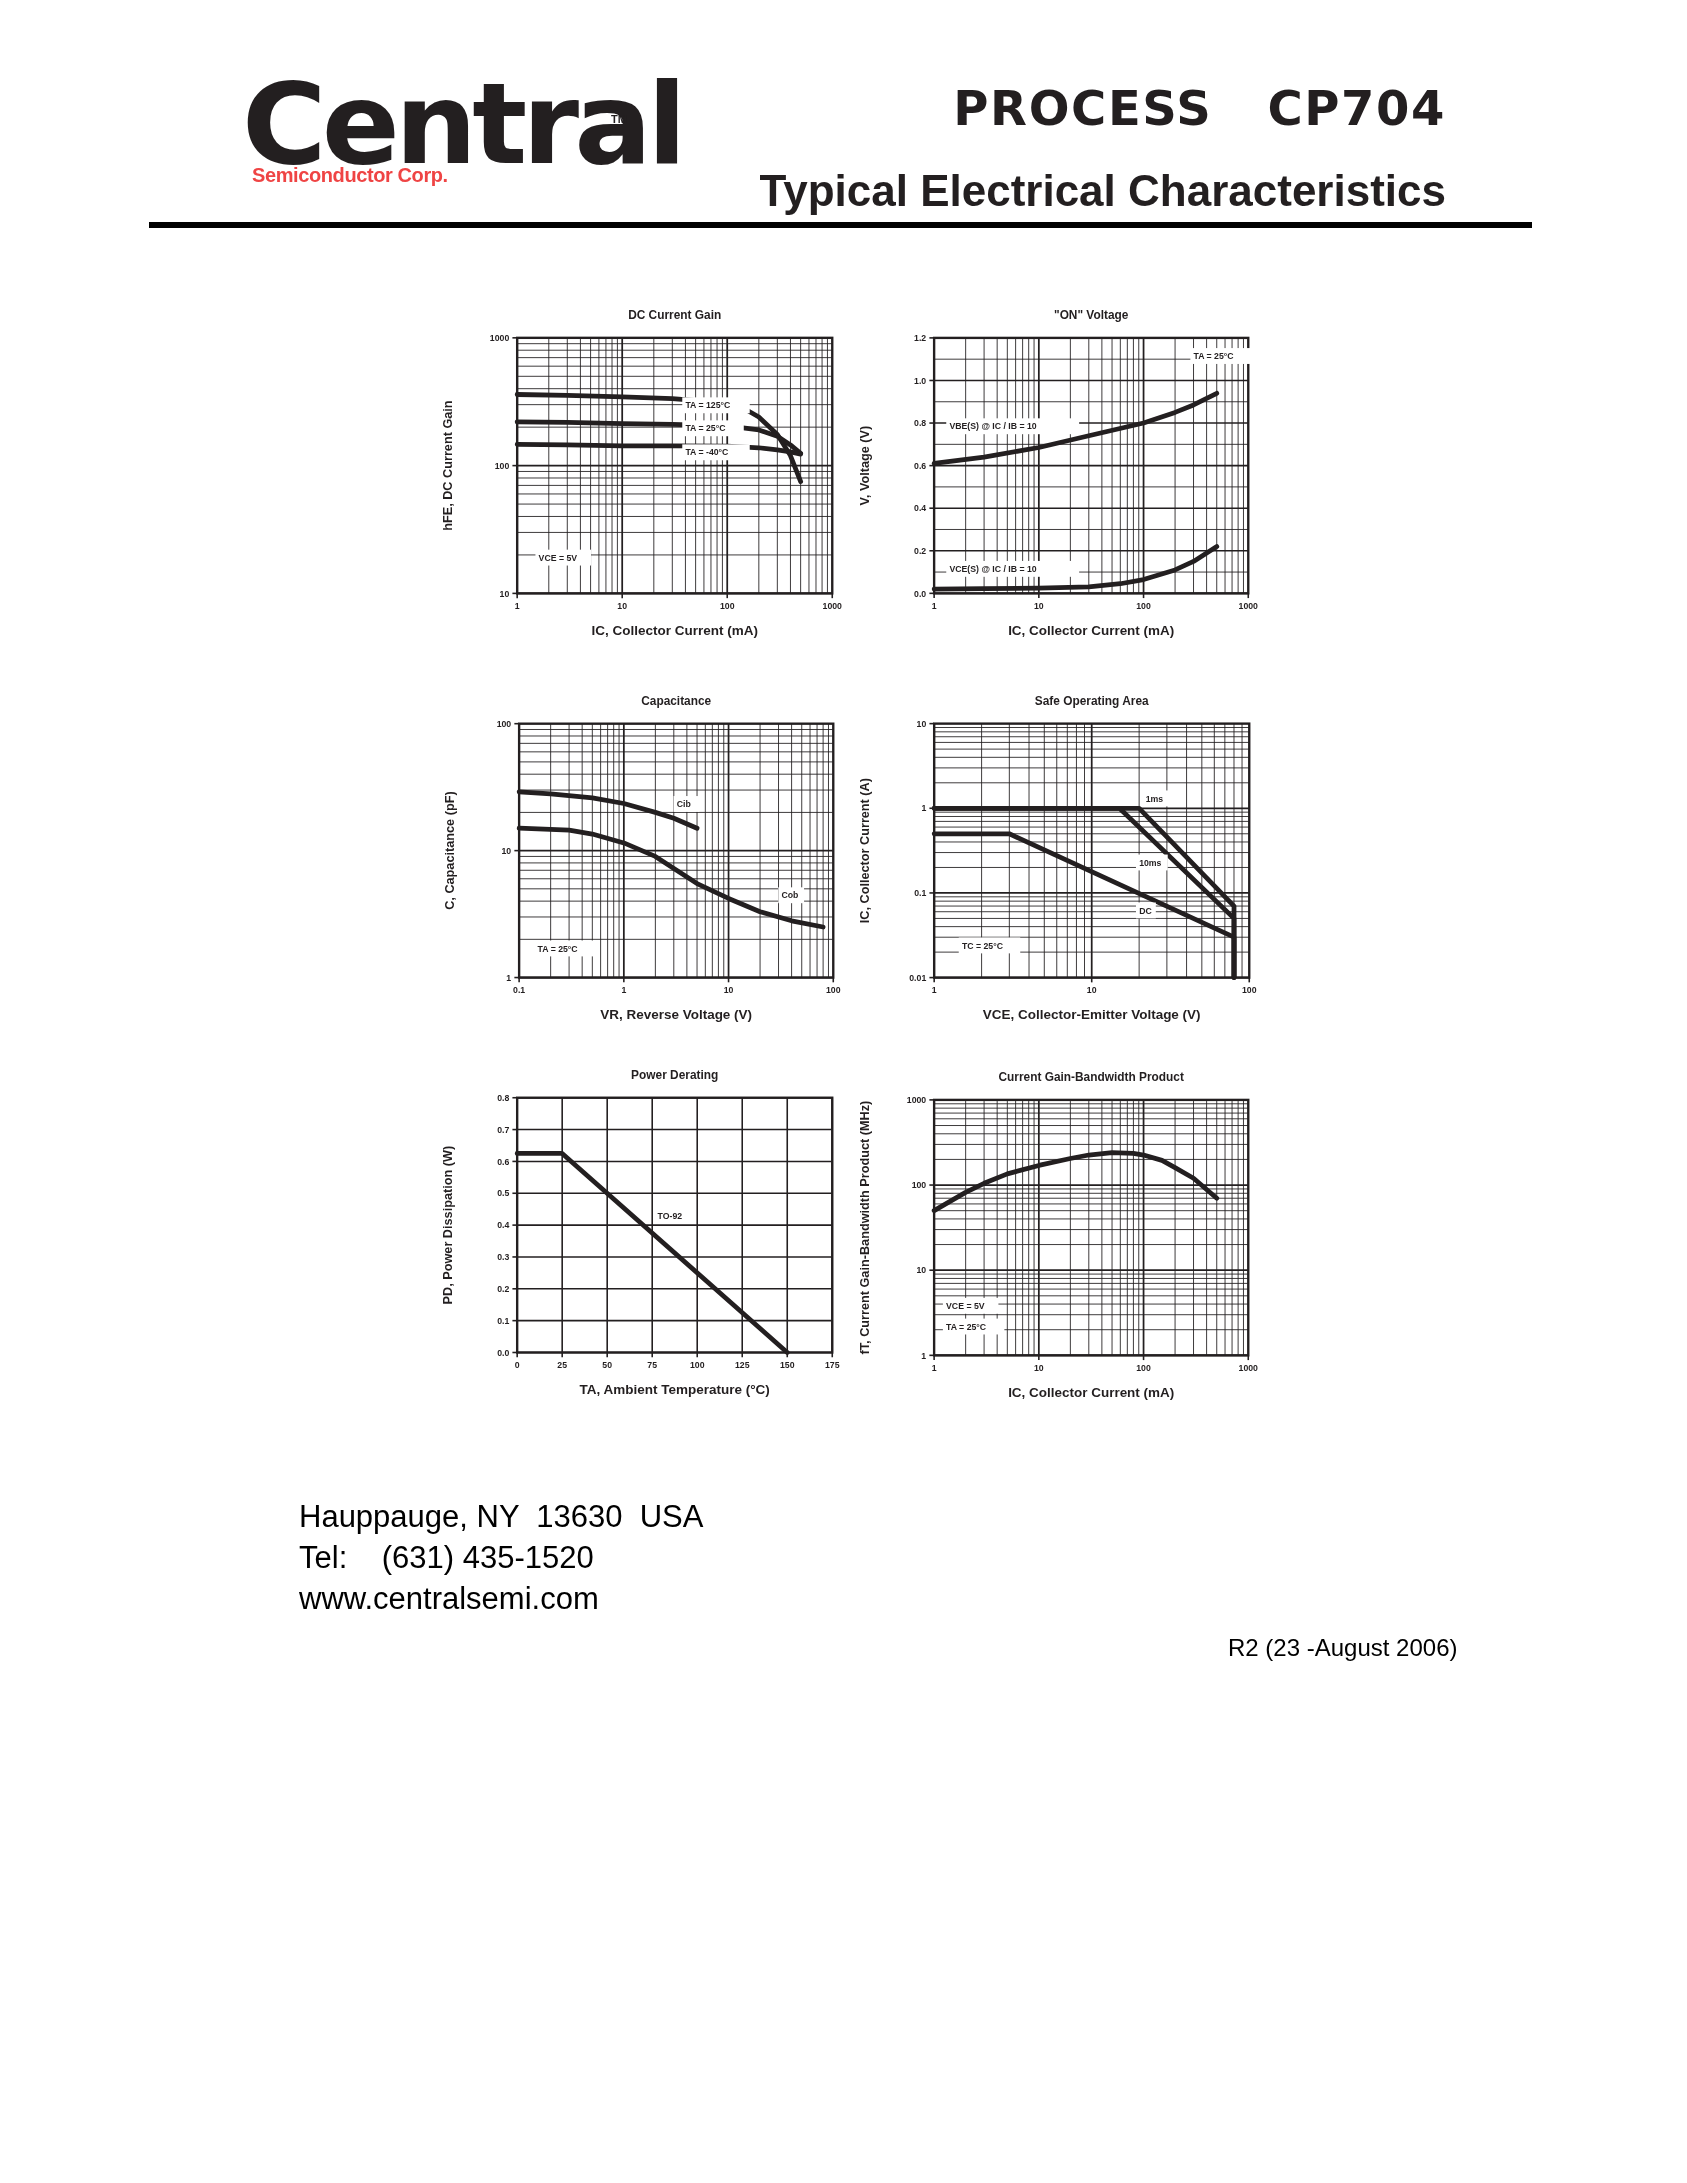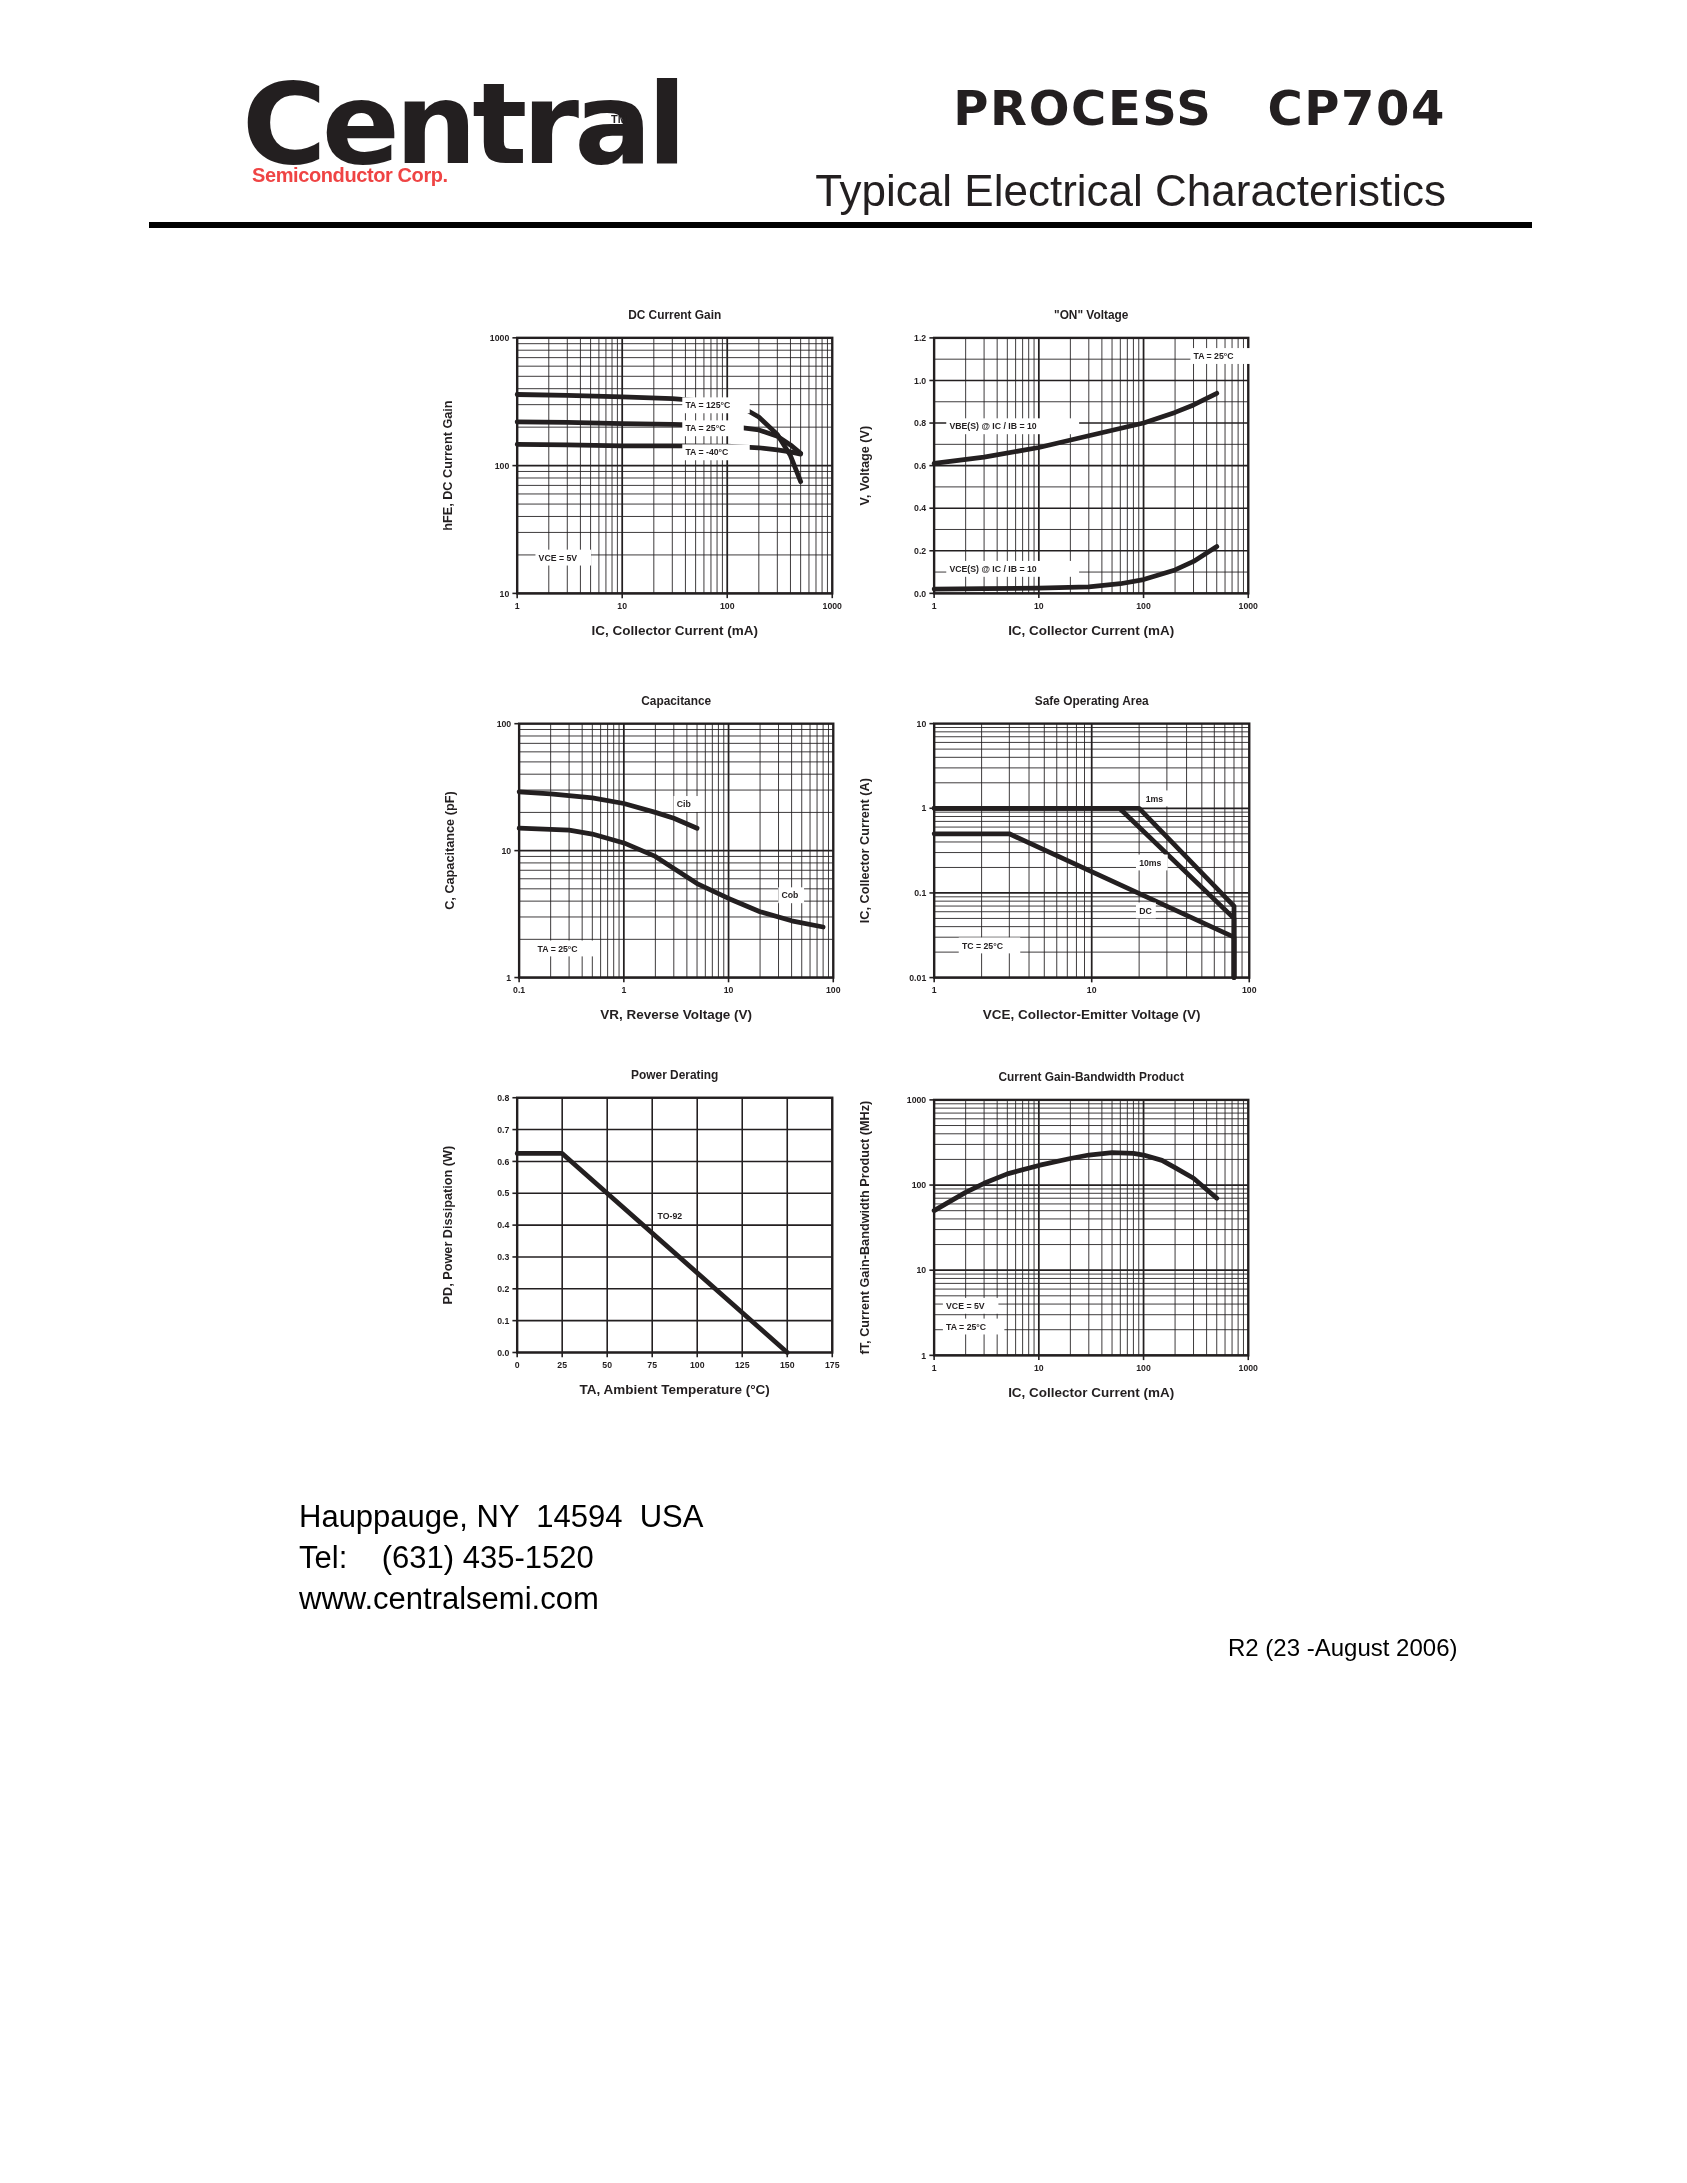--- a/index.html
+++ b/index.html
@@ -2,21 +2,21 @@
 <html style="font-size:12.7px"><head>
 <meta charset="utf-8">
 <style>
   html, body { margin: 0; padding: 0; background: #ffffff; }
   body { width: 1687px; height: 2183px; position: relative; overflow: hidden; font-family: "Liberation Sans", sans-serif; color: #231f20; }
   .abs { position: absolute; }
   .logo-main { left: 242px; top: 68px; font-family: "DejaVu Sans", sans-serif; font-weight: bold; font-size: 113px; letter-spacing: -4.8px; line-height: 1; transform: scaleX(1.02); transform-origin: left top; color: #231f20; }
   .logo-tm { left: 611px; top: 79px; font-size: 11px; font-weight: bold; margin-top: 34px; }
   .logo-sub { left: 252px; top: 165px; font-family: Liberation Sans, sans-serif; font-weight: bold; font-size: 20px; letter-spacing: -0.4px; line-height: 1; color: #ef4444; }
   .title-main { right: 241px; top: 84px; font-family: "DejaVu Sans", sans-serif; font-weight: bold; font-size: 48px; line-height: 1; letter-spacing: 1.6px; color: #231f20; white-space: pre; }
-  .title-sub { right: 241px; top: 169px; font-family: "Liberation Sans", sans-serif; font-weight: normal; font-size: 44px; line-height: 1; color: #231f20; }
+  .title-sub { right: 241px; top: 169px; font-family: "Liberation Sans", sans-serif; font-weight: bold; font-size: 44px; line-height: 1; color: #231f20; }
   .header-rule { left: 149px; top: 222px; width: 1383px; height: 5.6px; background: #000000; }
   svg.chart { position: absolute; overflow: visible; }
   .footer-addr { left: 299px; top: 1496px; font-size: 31px; line-height: 41px; color: #000000; white-space: pre; }
   .footer-rev { left: 1228px; top: 1634px; font-size: 24px; color: #000000; white-space: pre; }
 </style>
 </head>
 <body>
 
 <div class="abs logo-main">Central</div>
 <div class="abs logo-tm">TM</div>
@@ -485,15 +485,15 @@
       <text x="198" y="374" text-anchor="middle" font-family="Liberation Sans, sans-serif" font-size="17" font-weight="bold" fill="#231f20">IC, Collector Current (mA)</text>
       <text x="0" y="0" transform="translate(-82,161) rotate(-90)" text-anchor="middle" font-family="Liberation Sans, sans-serif" font-size="16" font-weight="bold" fill="#231f20">fT, Current Gain-Bandwidth Product (MHz)</text>
       <polyline points="0.0,139.6 39.7,116.6 63.0,105.1 92.3,93.3 132.0,82.6 171.7,73.9 195.0,69.5 224.3,66.5 251.2,67.5 264.0,69.5 287.2,76.2 303.7,85.4 327.0,98.8 356.3,124.0" fill="none" stroke="#231f20" stroke-width="6" stroke-linejoin="round" stroke-linecap="round"></polyline>
       <rect x="11.040522504502453" y="249.60336323973706" width="70" height="20" fill="#ffffff"></rect>
       <text x="15.040522504502453" y="263.60336323973706" font-family="Liberation Sans, sans-serif" font-size="11" font-weight="bold" fill="#231f20">VCE = 5V</text>
       <rect x="11.040522504502453" y="275.689447132066" width="77.5" height="20" fill="#ffffff"></rect>
       <text x="15.040522504502453" y="289.689447132066" font-family="Liberation Sans, sans-serif" font-size="11" font-weight="bold" fill="#231f20">TA = 25°C</text>
     </g>
   </svg>
 
-<div class="abs footer-addr"><div>Hauppauge, NY  14594  USA</div><div>Tel:    (631) 435-1520</div><div>www.centralsemi.com</div></div>
+<div class="abs footer-addr"><div>Hauppauge, NY  13630  USA</div><div>Tel:    (631) 435-1520</div><div>www.centralsemi.com</div></div>
 <div class="abs footer-rev">R2 (23 -August 2006)</div>
 
 
 </body></html>

